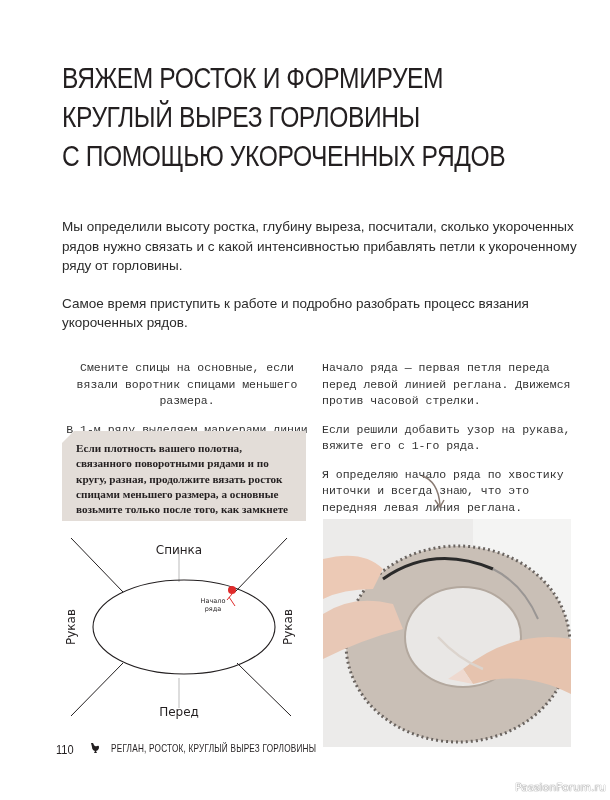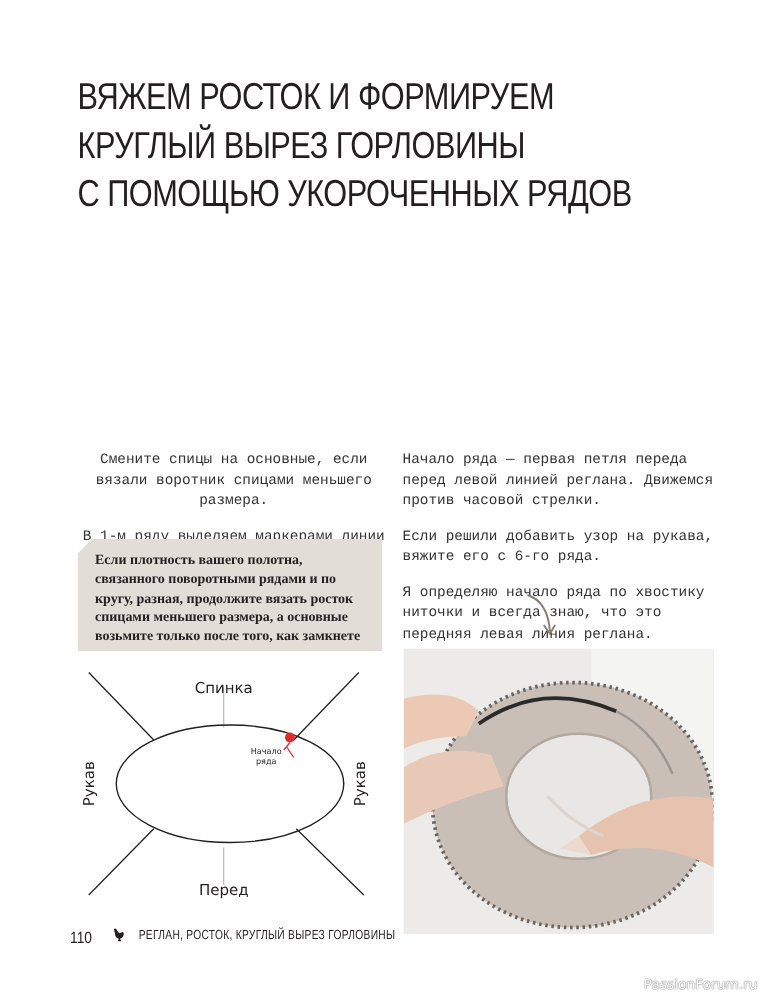--- a/index.html
+++ b/index.html
@@ -62,20 +62,22 @@
 </head>
 <body>
 
 <h1 class="title">
   <span>ВЯЖЕМ РОСТОК И ФОРМИРУЕМ</span>
   <span>КРУГЛЫЙ ВЫРЕЗ ГОРЛОВИНЫ</span>
   <span>С ПОМОЩЬЮ УКОРОЧЕННЫХ РЯДОВ</span>
 </h1>
 
 <div class="intro">
+  <p>Мы определили высоту ростка, глубину выреза, посчитали, сколько укороченных рядов нужно связать и с какой интенсивностью прибавлять петли к укороченному ряду от горловины.</p>
+  <p>Самое время приступить к работе и подробно разобрать процесс вязания укороченных рядов.</p>
 </div>
 
 <div class="col-left">
   <p>Смените спицы на основные, если вязали воротник спицами меньшего размера.</p>
   <p>В 1-м ряду выделяем маркерами линии реглана.</p>
 </div>
 
 <div class="callout">Если плотность вашего полотна, связанного поворотными рядами и по кругу, разная, продолжите вязать росток спицами меньшего размера, а основные возьмите только после того, как замкнете вязание в круг.</div>
 
 <svg class="diagram" viewBox="0 0 260 200">
@@ -91,21 +93,21 @@
   <text x="0" y="0" font-size="12" text-anchor="middle" transform="translate(20 97) rotate(-90)">Рукав</text>
   <text x="0" y="0" font-size="12" text-anchor="middle" transform="translate(237 97) rotate(-90)">Рукав</text>
   <circle cx="177" cy="60" r="4" fill="#e02b2b"></circle>
   <path d="M177 64 L172 70 M174 67 L180 76" stroke="#e02b2b" stroke-width="1" fill="none"></path>
   <text x="158" y="73" font-size="6.5" text-anchor="middle">Начало</text>
   <text x="158" y="81" font-size="6.5" text-anchor="middle">ряда</text>
 </svg>
 
 <div class="col-right">
   <p>Начало ряда — первая петля переда перед левой линией реглана. Движемся против часовой стрелки.</p>
-  <p>Если решили добавить узор на рукава, вяжите его с 6-го ряда.</p>
+  <p>Если решили добавить узор на рукава, вяжите его с 1-го ряда.</p>
   <p>Я определяю начало ряда по хвостику ниточки и всегда знаю, что это передняя левая линия реглана.</p>
 </div>
 
 <svg class="arrow" viewBox="0 0 40 40">
   <path d="M2 3 Q18 8 20 32" stroke="#8a7b73" stroke-width="1.5" fill="none"></path>
   <path d="M15 27 L20 34 L24 27" stroke="#8a7b73" stroke-width="1.5" fill="none"></path>
 </svg>
 
 <div class="photo">
   <svg width="248" height="228" viewBox="0 0 248 228">

